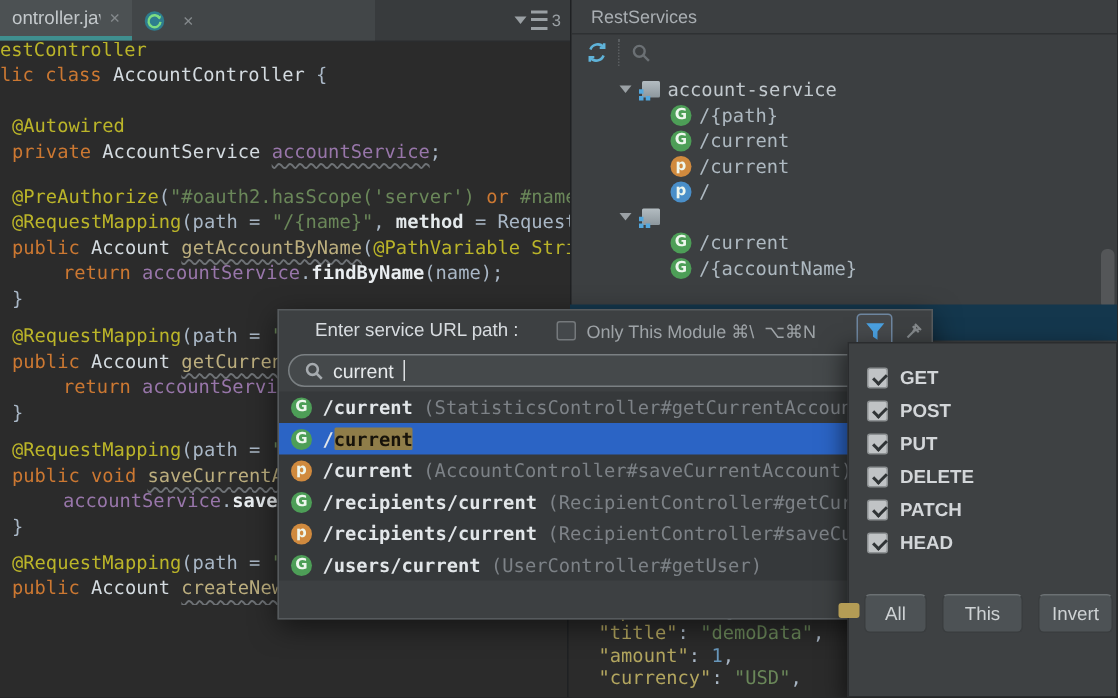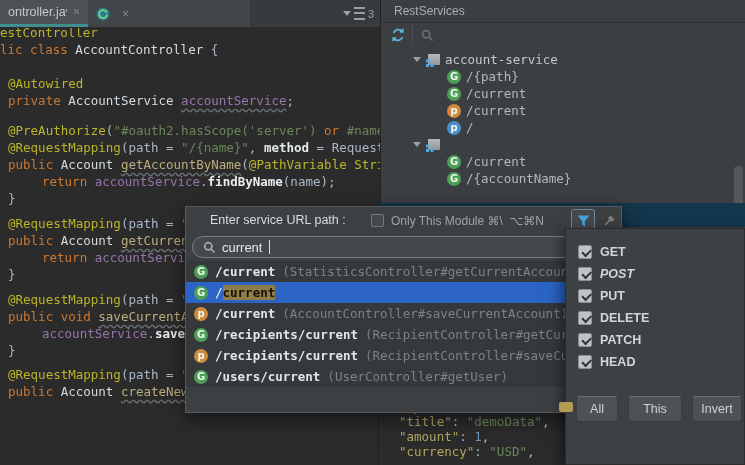--- a/index.html
+++ b/index.html
@@ -267,21 +267,21 @@
   </div>
 
   <div id="filter-dropdown">
     <div class="fbtn" id="btn-all">All</div>
     <div class="fbtn" id="btn-none">This</div>
     <div class="fbtn" id="btn-invert">Invert</div>
   <div class="mrow" style="top: 10px;">
         <span class="cbx"></span>
         <span class="mlabel">GET</span>
       </div>
-      <div class="mrow" style="top: 32px; font-style: italic;">
+      <div class="mrow" style="top: 32px;">
         <span class="cbx"></span>
         <span class="mlabel">POST</span>
       </div>
       <div class="mrow" style="top: 54px;">
         <span class="cbx"></span>
         <span class="mlabel">PUT</span>
       </div>
       <div class="mrow" style="top: 76px;">
         <span class="cbx"></span>
         <span class="mlabel">DELETE</span>

